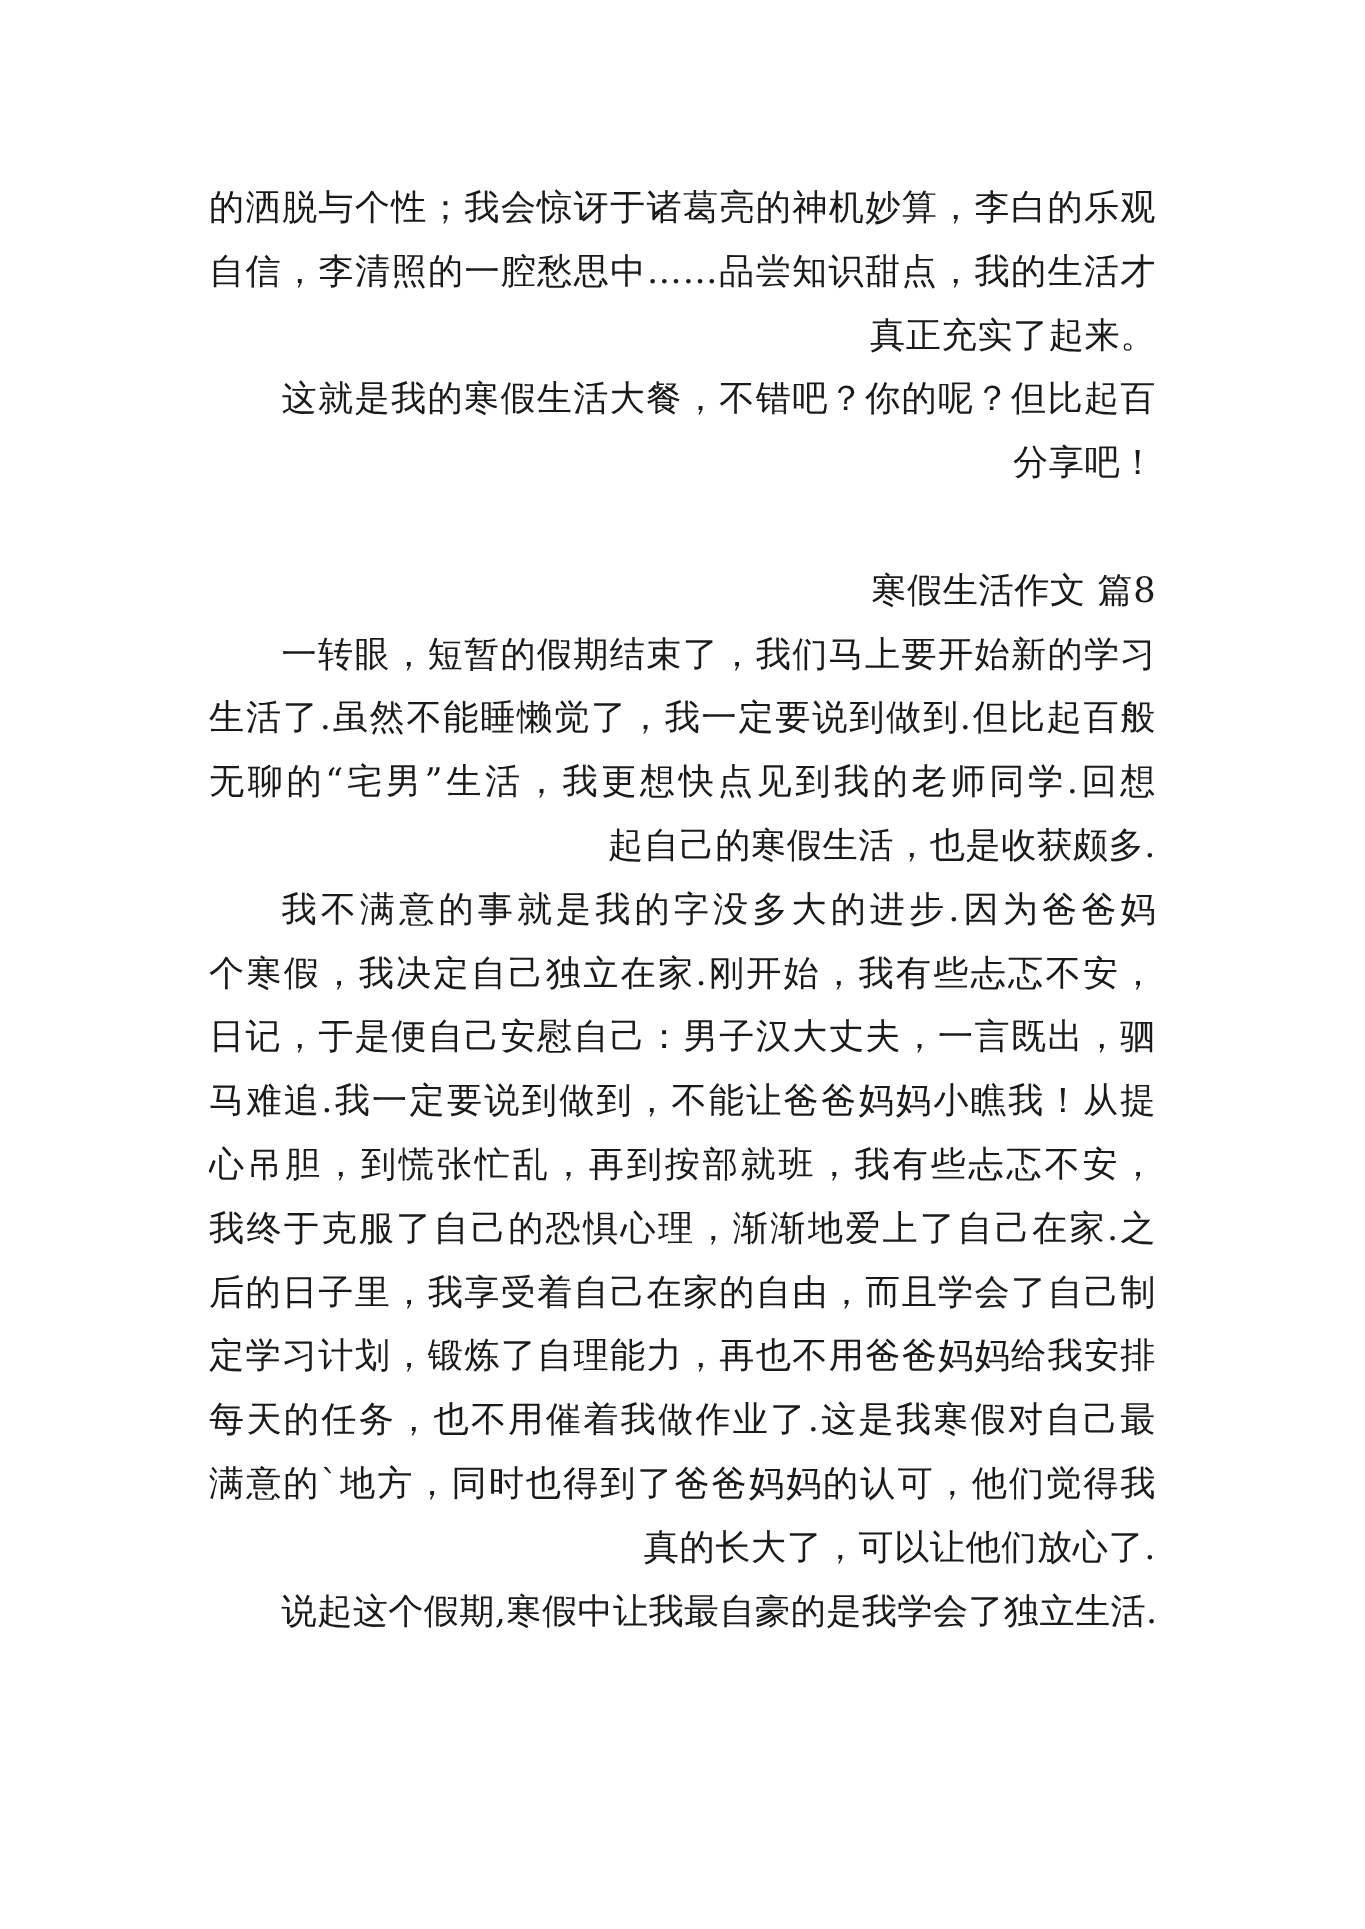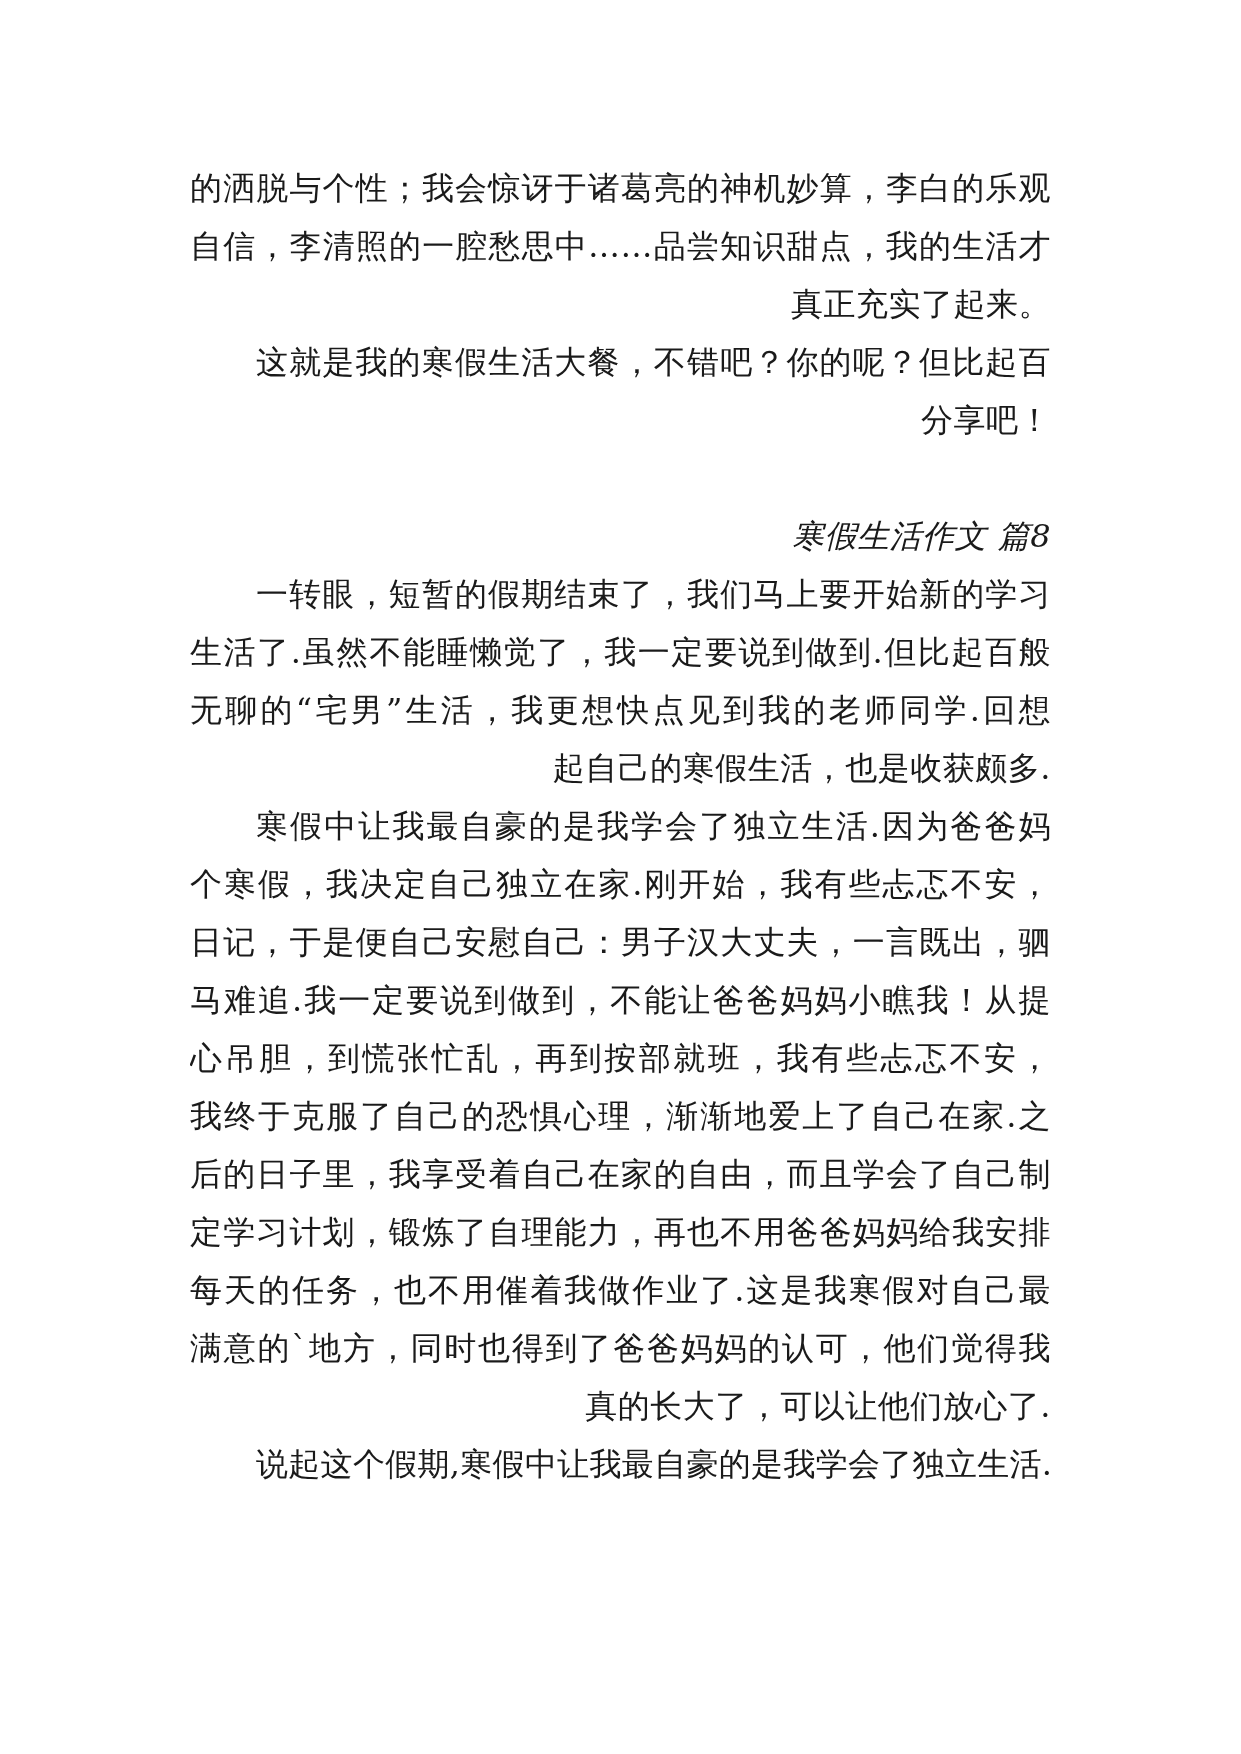--- a/index.html
+++ b/index.html
@@ -39,21 +39,20 @@
   
   .indent {
     padding-left: 66px;
   }
   
   .tight {
     letter-spacing: -1px;
   }
   .heading {
     margin-top: 58px;
-    font-style: italic;
   }
 </style>
 </head>
 <body>
 
 <div class="page">
 
   <div class="para">
     <div class="line fill">的洒脱与个性；我会惊讶于诸葛亮的神机妙算，李白的乐观</div>
     <div class="line fill">自信，李清照的一腔愁思中……品尝知识甜点，我的生活才</div>
@@ -70,21 +69,21 @@
   </div>
 
   <div class="para">
     <div class="line fill indent">一转眼，短暂的假期结束了，我们马上要开始新的学习</div>
     <div class="line fill">生活了.虽然不能睡懒觉了，我一定要说到做到.但比起百般</div>
     <div class="line fill">无聊的“宅男”生活，我更想快点见到我的老师同学.回想</div>
     <div class="line">起自己的寒假生活，也是收获颇多.</div>
   </div>
 
   <div class="para">
-    <div class="line fill indent">寒假中让我最自豪的是我学会了独立生活.因为爸爸妈</div>
+    <div class="line fill indent">我不满意的事就是我的字没多大的进步.因为爸爸妈</div>
     <div class="line fill">个寒假，我决定自己独立在家.刚开始，我有些忐忑不安，</div>
     <div class="line fill">日记，于是便自己安慰自己：男子汉大丈夫，一言既出，驷</div>
     <div class="line fill">马难追.我一定要说到做到，不能让爸爸妈妈小瞧我！从提</div>
     <div class="line fill">心吊胆，到慌张忙乱，再到按部就班，我有些忐忑不安，</div>
     <div class="line fill">我终于克服了自己的恐惧心理，渐渐地爱上了自己在家.之</div>
     <div class="line fill">后的日子里，我享受着自己在家的自由，而且学会了自己制</div>
     <div class="line fill">定学习计划，锻炼了自理能力，再也不用爸爸妈妈给我安排</div>
     <div class="line fill">每天的任务，也不用催着我做作业了.这是我寒假对自己最</div>
     <div class="line fill">满意的`地方，同时也得到了爸爸妈妈的认可，他们觉得我</div>
     <div class="line">真的长大了，可以让他们放心了.</div>

